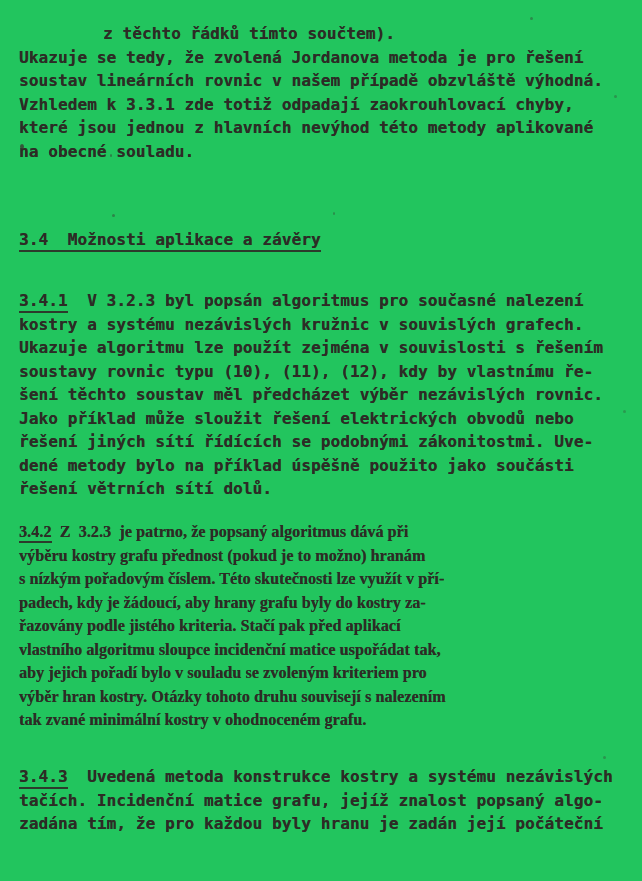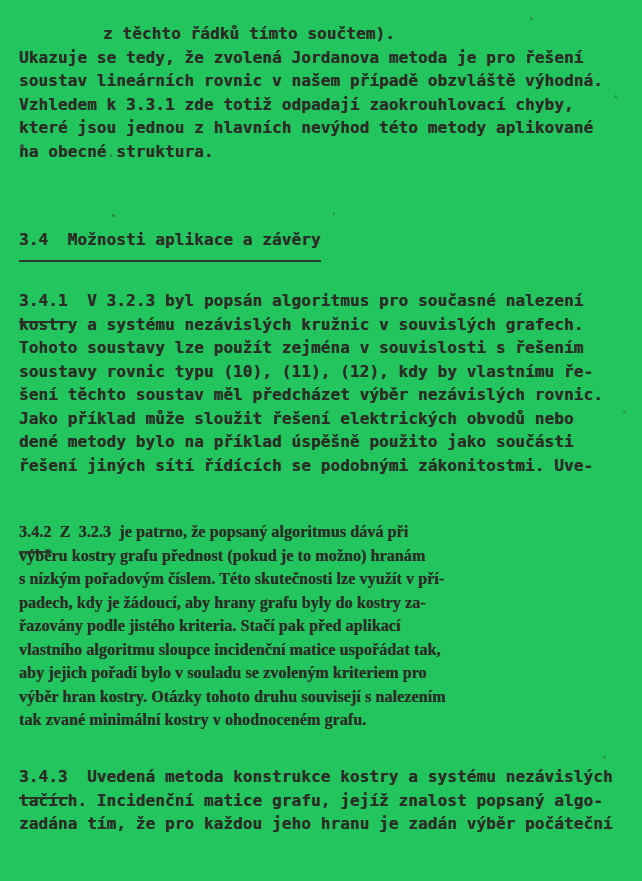--- a/index.html
+++ b/index.html
@@ -29,68 +29,69 @@
     line-height: 23.5px;
     height: 23.5px;
     
     text-shadow: 0.4px 0.3px 0.5px rgba(45,43,38,0.55),
                  -0.3px 0.1px 0.4px rgba(45,43,38,0.35);
     letter-spacing: 0.1px;
   }
   .seg { display: inline; }
   .seg.u {
     border-bottom: 2px solid rgba(45,43,38,0.9);
-    padding-bottom: 11px;
+    padding-bottom: 1px;
   }
   .speck {
     position: absolute;
     background: #3a382f;
     border-radius: 50%;
   }
 </style>
 </head>
 <body>
 
 <main class="page">
   <section class="para" style="top: 22px;">
       <div class="line" style="padding-left: 84px;"><span class="seg">z těchto řádků tímto součtem).</span></div>
       <div class="line"><span class="seg">Ukazuje se tedy, že zvolená Jordanova metoda je pro řešení</span></div>
       <div class="line"><span class="seg">soustav lineárních rovnic v našem případě obzvláště výhodná.</span></div>
       <div class="line"><span class="seg">Vzhledem k 3.3.1 zde totiž odpadají zaokrouhlovací chyby,</span></div>
       <div class="line"><span class="seg">které jsou jednou z hlavních nevýhod této metody aplikované</span></div>
-      <div class="line"><span class="seg">na obecné struktura.</span></div>
+      <div class="line"><span class="seg">na obecné souladu.</span></div>
     </section>
   <section class="para" style="top: 228px;">
       <div class="line"><span class="seg u">3.4  Možnosti aplikace a závěry</span></div>
     </section>
   <section class="para" style="top: 289px;">
       <div class="line"><span class="seg u">3.4.1</span><span class="seg">  V 3.2.3 byl popsán algoritmus pro současné nalezení</span></div>
       <div class="line"><span class="seg">kostry a systému nezávislých kružnic v souvislých grafech.</span></div>
-      <div class="line"><span class="seg">Tohoto soustavy lze použít zejména v souvislosti s řešením</span></div>
+      <div class="line"><span class="seg">Ukazuje algoritmu lze použít zejména v souvislosti s řešením</span></div>
       <div class="line"><span class="seg">soustavy rovnic typu (10), (11), (12), kdy by vlastnímu ře-</span></div>
       <div class="line"><span class="seg">šení těchto soustav měl předcházet výběr nezávislých rovnic.</span></div>
       <div class="line"><span class="seg">Jako příklad může sloužit řešení elektrických obvodů nebo</span></div>
+      <div class="line"><span class="seg">řešení jiných sítí řídících se podobnými zákonitostmi. Uve-</span></div>
       <div class="line"><span class="seg">dené metody bylo na příklad úspěšně použito jako součásti</span></div>
-      <div class="line"><span class="seg">řešení jiných sítí řídících se podobnými zákonitostmi. Uve-</span></div>
+      <div class="line"><span class="seg">řešení větrních sítí dolů.</span></div>
     </section>
   <section class="para" style="top: 520px; font-family: Liberation Serif, serif;">
       <div class="line"><span class="seg u">3.4.2</span><span class="seg">  Z  3.2.3  je patrno, že popsaný algoritmus dává při</span></div>
       <div class="line"><span class="seg">výběru kostry grafu přednost (pokud je to možno) hranám</span></div>
       <div class="line"><span class="seg">s nízkým pořadovým číslem. Této skutečnosti lze využít v pří-</span></div>
       <div class="line"><span class="seg">padech, kdy je žádoucí, aby hrany grafu byly do kostry za-</span></div>
       <div class="line"><span class="seg">řazovány podle jistého kriteria. Stačí pak před aplikací</span></div>
       <div class="line"><span class="seg">vlastního algoritmu sloupce incidenční matice uspořádat tak,</span></div>
       <div class="line"><span class="seg">aby jejich pořadí bylo v souladu se zvoleným kriteriem pro</span></div>
       <div class="line"><span class="seg">výběr hran kostry. Otázky tohoto druhu souvisejí s nalezením</span></div>
       <div class="line"><span class="seg">tak zvané minimální kostry v ohodnoceném grafu.</span></div>
     </section>
   <section class="para" style="top: 765px;">
       <div class="line"><span class="seg u">3.4.3</span><span class="seg">  Uvedená metoda konstrukce kostry a systému nezávislých</span></div>
       <div class="line"><span class="seg">tačích. Incidenční matice grafu, jejíž znalost popsaný algo-</span></div>
-      <div class="line"><span class="seg">zadána tím, že pro každou jeho hranu je zadán výběr počáteční</span></div>
+      <div class="line"><span class="seg">zadána tím, že pro každou byly hranu je zadán její počáteční</span></div>
     </section>
   <div id="artifact-layer">
       <div class="speck" style="left: 20px; top: 144px; width: 4px; height: 5px; opacity: 0.8;"></div>
       <div class="speck" style="left: 110px; top: 154px; width: 2px; height: 3px; opacity: 0.5;"></div>
       <div class="speck" style="left: 112px; top: 214px; width: 3px; height: 3px; opacity: 0.45;"></div>
       <div class="speck" style="left: 333px; top: 212px; width: 2px; height: 3px; opacity: 0.4;"></div>
       <div class="speck" style="left: 530px; top: 17px; width: 3px; height: 3px; opacity: 0.4;"></div>
       <div class="speck" style="left: 614px; top: 95px; width: 3px; height: 3px; opacity: 0.35;"></div>
       <div class="speck" style="left: 603px; top: 756px; width: 3px; height: 3px; opacity: 0.35;"></div>
       <div class="speck" style="left: 623px; top: 410px; width: 3px; height: 3px; opacity: 0.3;"></div>

